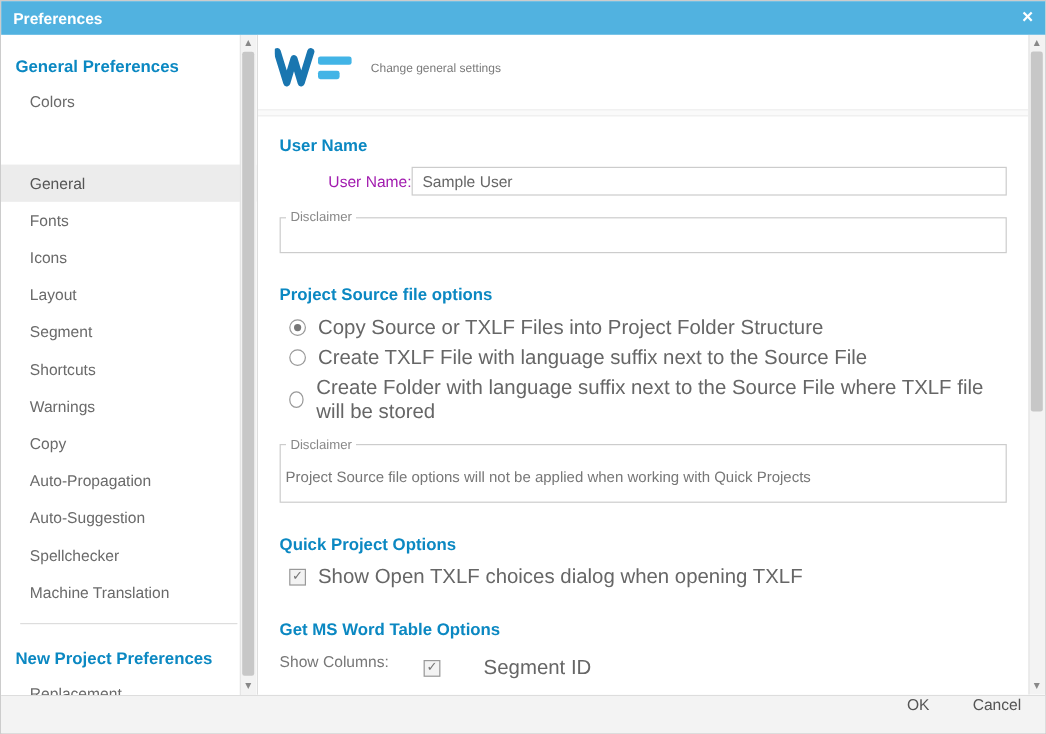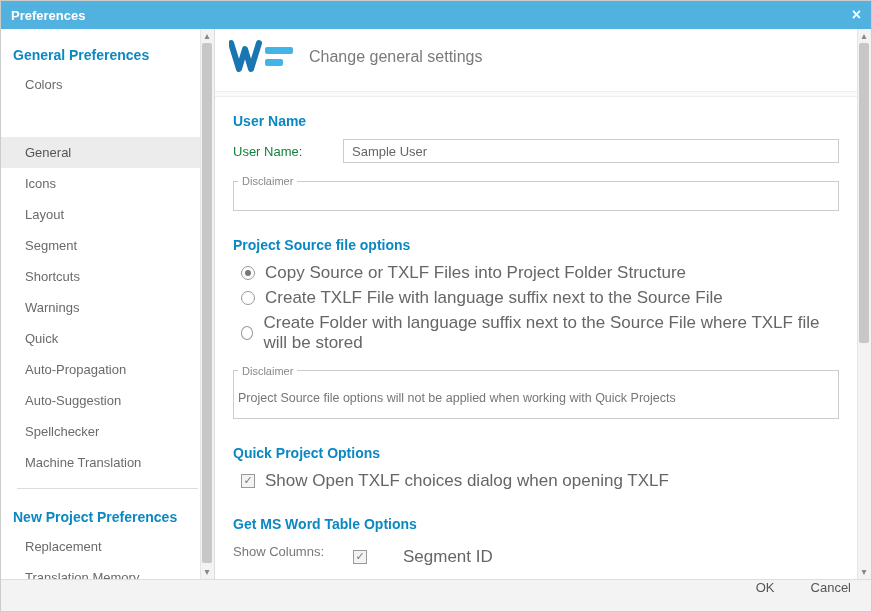--- a/index.html
+++ b/index.html
@@ -14,26 +14,26 @@
   .sidebar-item { padding:8px 12px 8px 24px; color:#6a6a6a; cursor:pointer; font-size:13px;}
   .sidebar-item.selected { background:#ececec; color:#555; font-weight:normal;margin-top:37px;}
   .sidebar hr { border:none; border-top:1px solid #ddd; margin:10px 16px;}
   .scrolltrack { position:absolute; right:0; top:0; bottom:0; width:14px; background:#f3f3f3; border-left:1px solid #e5e5e5;}
   .scrollthumb { position:absolute; right:2px; width:10px; background:#c7c7c7; border-radius:2px;}
   .arrow { position:absolute; right:2px; width:10px; height:10px; font-size:10px; color:#888; text-align:center; line-height:10px;}
   .content-wrap { flex:1; position:relative; background:#fff; overflow:hidden;}
   .content { position:absolute; inset:0 14px 0 0; overflow-y:hidden; }
   .header-band { display:flex; align-items:center; padding:8px 14px 14px 14px; }
   .logo { width:70px; height:40px; margin-right:10px; position:relative;}
-  .page-title { color:#7a7a7a; font-size:16px;}
+  .page-title { color:#7a7a7a; font-size:10px;}
   .hr { height:6px; background:#fafafa; border-top:1px solid #eee; border-bottom:1px solid #eee;}
   .section { padding:10px 18px 4px 18px;}
   .h { color:#0b88c2; font-weight:bold; font-size:14px; margin:6px 0 10px 0;}
   .row { display:flex; align-items:center; margin:6px 0;}
-  .lbl { width:110px; color:#15803d; font-size:13px;}
+  .lbl { width:110px; color:#a21caf; font-size:13px;text-align:right;}
   .text-input { flex:1; height:24px; border:1px solid #ccc; padding:2px 8px; font-size:13px; color:#666;}
   fieldset.disclaimer { border:1px solid #ccc; margin:10px 0 6px 0; padding:10px 4px; color:#777; font-size:12.5px; line-height:1.5;}
   fieldset.disclaimer legend { font-size:11px; color:#888; padding:0 4px;}
   .radio-row, .check-row { display:flex; align-items:center; margin:5px 0 5px 8px; color:#666; font-size:17px;}
   .radio { width:14px; height:14px; border:1px solid #999; border-radius:50%; margin-right:10px; display:inline-flex; align-items:center; justify-content:center; background:#fff;}
   .radio.checked::after { content:""; width:6px; height:6px; background:#777; border-radius:50%;}
   .check { width:14px; height:14px; border:1px solid #999; margin-right:10px; display:inline-flex; align-items:center; justify-content:center; background:#f3f3f3; color:#777; font-size:11px; line-height:1;}
   .check.checked::after { content:"✓"; }
   .cols-block { display:flex; }
   .cols-block .left-lbl { width:120px; color:#777; padding-top:2px;}
@@ -53,26 +53,27 @@
   </div>
 
   <div class="body">
 
     <div class="sidebar">
       <div class="sidebar-inner">
         <div class="section-header">General Preferences</div>
         <div id="sidebar-list-1">
             <div class="sidebar-item">Colors</div>
             <div class="sidebar-item selected">General</div>
+            <div class="sidebar-item">Fonts</div>
             <div class="sidebar-item">Icons</div>
             <div class="sidebar-item">Layout</div>
             <div class="sidebar-item">Segment</div>
             <div class="sidebar-item">Shortcuts</div>
             <div class="sidebar-item">Warnings</div>
-            <div class="sidebar-item">Quick</div>
+            <div class="sidebar-item">Copy</div>
             <div class="sidebar-item">Auto-Propagation</div>
             <div class="sidebar-item">Auto-Suggestion</div>
             <div class="sidebar-item">Spellchecker</div>
             <div class="sidebar-item">Machine Translation</div>
           </div>
         <hr>
         <div class="section-header">New Project Preferences</div>
         <div id="sidebar-list-2">
             <div class="sidebar-item">Replacement</div>
             <div class="sidebar-item">Translation Memory</div>

